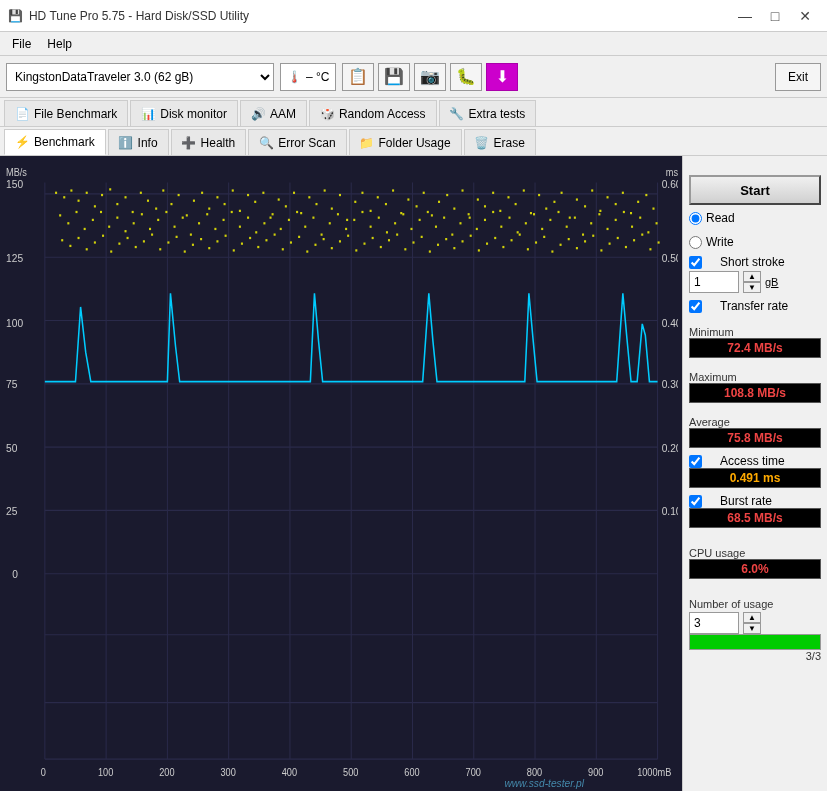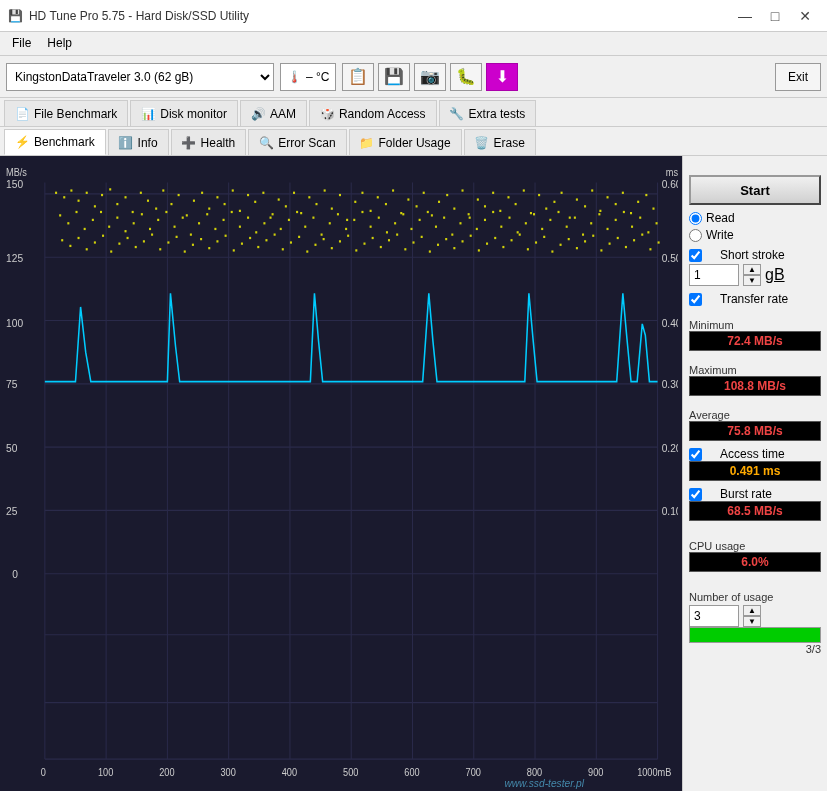--- a/index.html
+++ b/index.html
@@ -5,21 +5,21 @@
     * { margin: 0; padding: 0; box-sizing: border-box; }
     body { font-family: 'Segoe UI', Tahoma, Geneva, Verdana, sans-serif; font-size: 12px; background: #f0f0f0; width: 827px; height: 791px; overflow: hidden; }
 
     
     #title-bar { background: #fff; display: flex; align-items: center; justify-content: space-between; padding: 6px 8px; border-bottom: 1px solid #ccc; height: 32px; }
     #title-bar .title-left { display: flex; align-items: center; gap: 6px; font-size: 12px; color: #333; }
     #title-bar .window-controls { display: flex; gap: 2px; }
     #title-bar .win-btn { width: 28px; height: 20px; border: none; background: transparent; cursor: pointer; font-size: 14px; display: flex; align-items: center; justify-content: center; color: #444; }
 
     
-    #menu-bar { background: #f0f0f0; display: flex; gap: 0; padding: 2px 4px; border-bottom: 1px solid #ccc; height: 24px; }
+    #menu-bar { background: #f0f0f0; display: flex; gap: 0; padding: 2px 4px; border-bottom: 1px solid #ccc; height: 24px; align-items: center; }
     .menu-item { padding: 2px 8px; cursor: pointer; font-size: 12px; }
 
     
     #toolbar { background: #f0f0f0; display: flex; align-items: center; padding: 4px 6px; gap: 6px; border-bottom: 1px solid #ccc; height: 42px; }
     #device-select { width: 268px; height: 28px; font-size: 12px; border: 1px solid #999; background: white; padding: 2px 4px; }
     .toolbar-icons { display: flex; gap: 4px; align-items: center; }
     .toolbar-icon { width: 32px; height: 28px; border: 1px solid #999; background: #f5f5f5; cursor: pointer; display: flex; align-items: center; justify-content: center; font-size: 16px; }
     .toolbar-temp { display: flex; align-items: center; gap: 4px; font-size: 12px; border: 1px solid #999; background: white; padding: 2px 6px; height: 28px; }
     .exit-btn { margin-left: auto; height: 28px; padding: 2px 12px; border: 1px solid #999; background: #f5f5f5; cursor: pointer; font-size: 12px; }
 
@@ -32,30 +32,30 @@
     #main { display: flex; height: calc(791px - 32px - 24px - 42px - 26px - 26px); }
 
     
     #chart-area { flex: 1; background: #1a1a2e; position: relative; overflow: hidden; padding: 4px; }
 
     
     #right-panel { width: 145px; background: #f0f0f0; border-left: 1px solid #ccc; padding: 6px; display: flex; flex-direction: column; gap: 6px; overflow-y: auto; }
 
     .start-btn { width: 100%; height: 30px; background: linear-gradient(to bottom, #f0f0f0, #d0d0d0); border: 2px outset #999; cursor: pointer; font-size: 13px; font-weight: bold; margin-top: 13px; }
 
-    .radio-group { display: flex; flex-direction: column; gap: 3px; }
+    .radio-group { display: flex; flex-direction: column; gap: 10px; }
     .radio-item { display: flex; align-items: center; gap: 4px; font-size: 12px; }
     .radio-item input { margin: 0; }
 
     .checkbox-item { display: flex; align-items: center; gap: 18px; font-size: 12px; }
     .checkbox-item input { margin: 0; }
 
     .spin-row { display: flex; align-items: center; gap: 4px; margin-top: 2px; }
     .spin-input { width: 50px; height: 22px; border: 1px solid #999; background: white; padding: 1px 4px; font-size: 12px; }
-    .unit-label { font-size: 16px; text-decoration: underline; }
+    .unit-label { font-size: 11px; text-decoration: underline; }
 
     .stat-box { background: black; color: #ef4444; font-size: 12px; font-weight: bold; text-align: center; padding: 2px 4px; border: 1px solid #555; width: 100%; }
     .stat-label { font-size: 11px; color: #333; margin-top: 13px; }
 
     .progress-bar-container { background: #ccc; border: 1px solid #999; height: 16px; width: 100%; position: relative; }
     .progress-bar-fill { background: #00cc00; height: 100%; }
 
     .passes-label { font-size: 11px; text-align: right; color: #333; }
 
     

